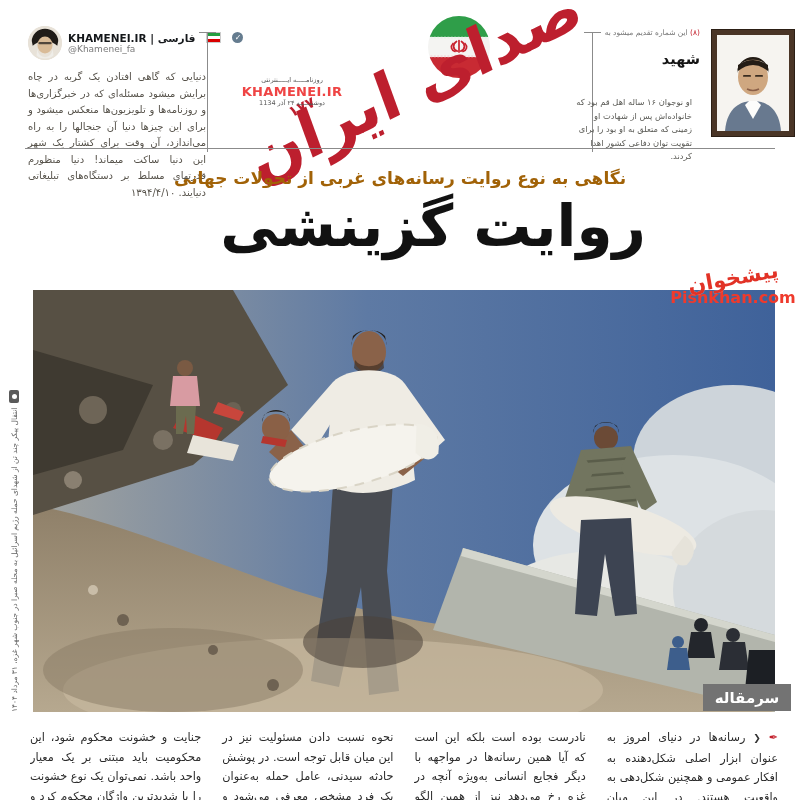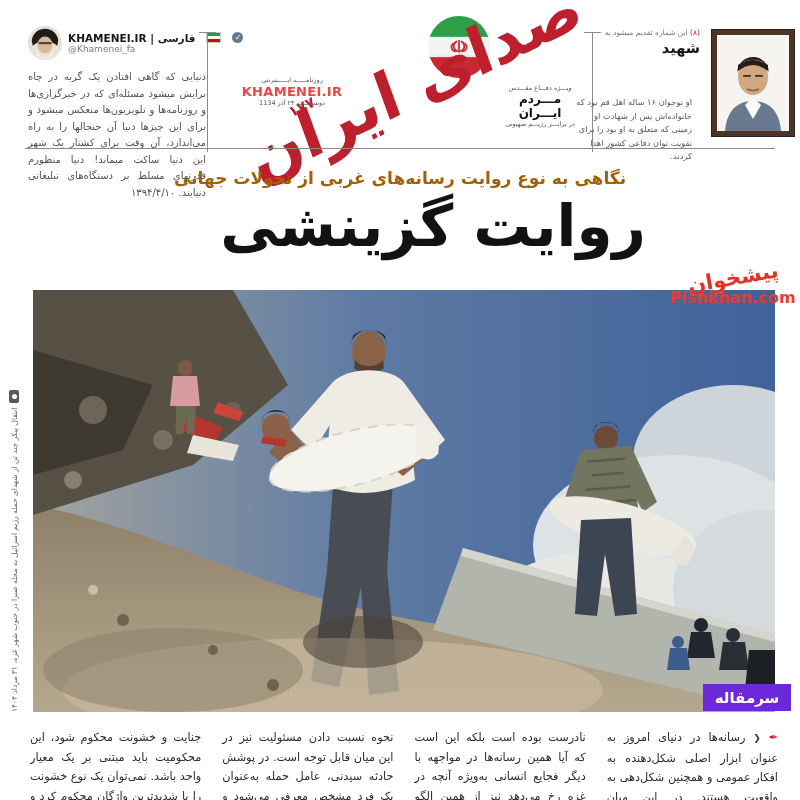--- a/index.html
+++ b/index.html
@@ -42,21 +42,21 @@
   .mast-right{left:496px;top:84px;width:88px;}
   .mast-right .b{font-size:12px;font-weight:bold;color:#111;}
 
   
   .dedication{position:absolute;left:596px;top:28px;width:196px;direction:rtl;}
   .ded-photo{position:absolute;right:-2px;top:2px;width:72px;height:96px;border:5px solid #4a3526;
     box-shadow:0 0 0 1px #2c1f15;background:#f5f3ef;}
   .ded-text{margin-right:92px;text-align:right;}
   .ded-intro{font-size:7.5px;color:#777;white-space:nowrap;}
   .ded-intro .num{color:#c4222e;}
-  .ded-name{font-size:14.5px;font-weight:bold;color:#151515;line-height:19px;margin-top:2px;}
+  .ded-name{font-size:14.5px;font-weight:bold;color:#151515;line-height:19px;margin-top:13px;}
   .ded-body{position:absolute;right:100px;top:68px;width:118px;font-size:8.3px;line-height:13.5px;
     color:#5a5a55;text-align:right;}
 
   
   .kicker{position:absolute;left:0;top:168px;width:800px;text-align:center;direction:rtl;
     font-size:17px;font-weight:bold;color:#a16207;}
   .main-title{position:absolute;left:0;top:192px;width:800px;text-align:center;direction:rtl;
     font-size:58px;font-weight:bold;color:#121212;padding-left:33px;}
 
   
@@ -68,21 +68,21 @@
     direction:rtl;}
   .caption-text{font-size:7.5px;color:#666;white-space:nowrap;}
   .cam{width:13px;height:10px;background:#5a5a5a;border-radius:2px;position:relative;flex:0 0 auto;}
   .cam:after{content:"";position:absolute;left:4px;top:2.5px;width:5px;height:5px;border-radius:50%;
     background:#fff;}
   .watermark{position:absolute;left:668px;top:266px;width:130px;text-align:center;z-index:5;}
   .wm-calli{font-size:21px;font-weight:bold;color:#e23226;transform:rotate(-10deg);direction:rtl;
     text-shadow:0 0 1px rgba(255,255,255,.6);}
   .wm-url{font-size:16px;font-weight:bold;color:#ef3a2c;margin-top:-2px;}
 
-  .editorial-badge{position:absolute;left:703px;top:684px;width:88px;height:27px;background:#6d28d9;
+  .editorial-badge{position:absolute;left:703px;top:684px;width:88px;height:27px;background:#737373;
     color:#fff;font-size:15px;font-weight:bold;display:flex;align-items:center;justify-content:center;
     direction:rtl;z-index:6;text-align:right;}
 
   
   .columns{position:absolute;left:30px;top:728px;width:748px;height:72px;overflow:hidden;
     direction:rtl;display:flex;gap:21px;}
   .col{flex:1 1 0;font-size:11.3px;line-height:19.5px;color:#2b2b2b;text-align:justify;direction:rtl;}
   .pen-icon{color:#c4222e;font-size:11px;}
   .lead-mark{color:#333;font-size:9px;}
 </style>
@@ -143,25 +143,20 @@
       </svg>
     </div>
     <div class="calligraphy">صدای ایران</div>
     <div class="issue-no">۱۷۷</div>
 
     <div class="mast-side mast-left">
       <div class="s">روزنامـــــه ایـــــنترنتی</div>
       <div class="b">KHAMENEI.IR</div>
       <div class="s">دوشنبـــــه ۲۴ آذر 1134</div>
     </div>
-    <div class="mast-side mast-right">
-      <div class="s">ویـــژه دفـــاع مقـــدس</div>
-      <div class="b">مـــردم ایـــران</div>
-      <div class="s">در برابـــر رژیـــم صهیونی</div>
-    </div>
 
     <div class="dedication">
       <div class="ded-photo">
         <svg viewBox="0 0 72 96" width="72" height="96">
           <rect width="72" height="96" fill="#f6f4f0"></rect>
           <path d="M8,96 C10,72 24,66 36,66 C48,66 62,72 64,96 Z" fill="#68798f"></path>
           <path d="M28,70 L36,84 L44,70 L40,66 L32,66 Z" fill="#fdfdfb"></path>
           <ellipse cx="36" cy="42" rx="15" ry="18" fill="#cfa780"></ellipse>
           <path d="M20,38 a16,16 0 0 1 32,0 l-2,-8 a17,12 0 0 0 -28,0 z" fill="#241c15"></path>
           <path d="M21,36 q15,-12 30,0 l0,-6 q-15,-10 -30,0 z" fill="#241c15"></path>

